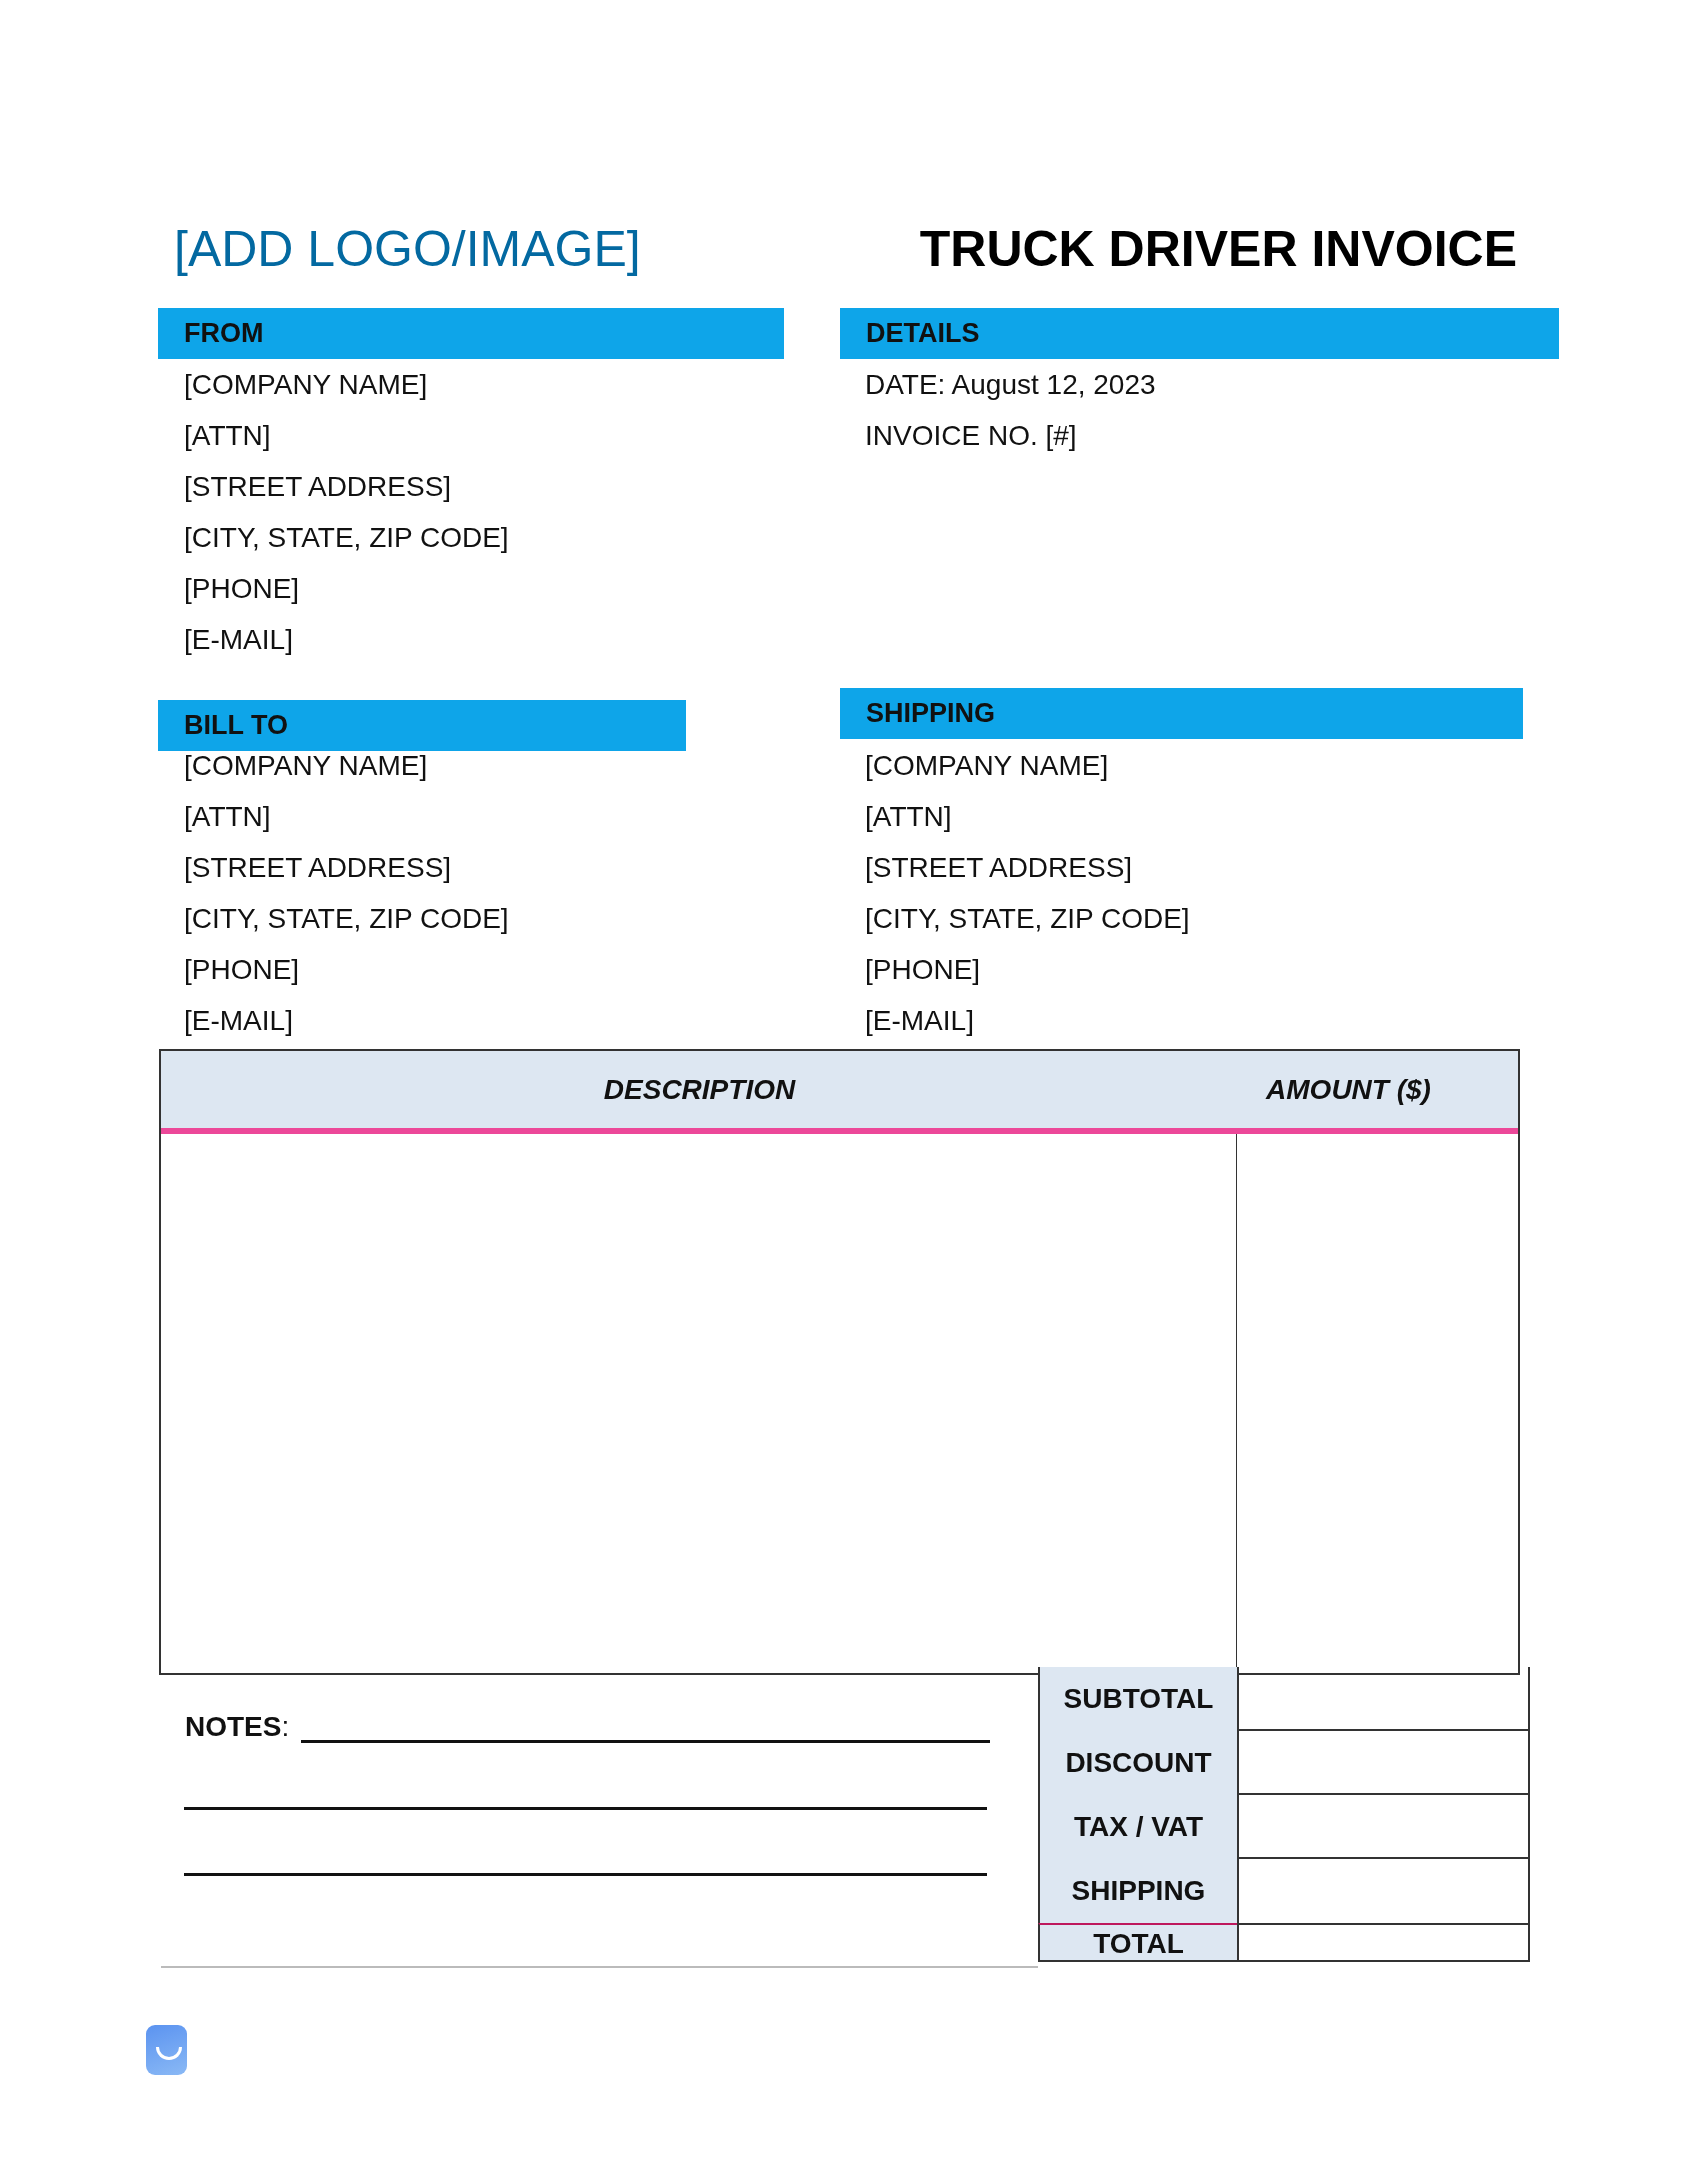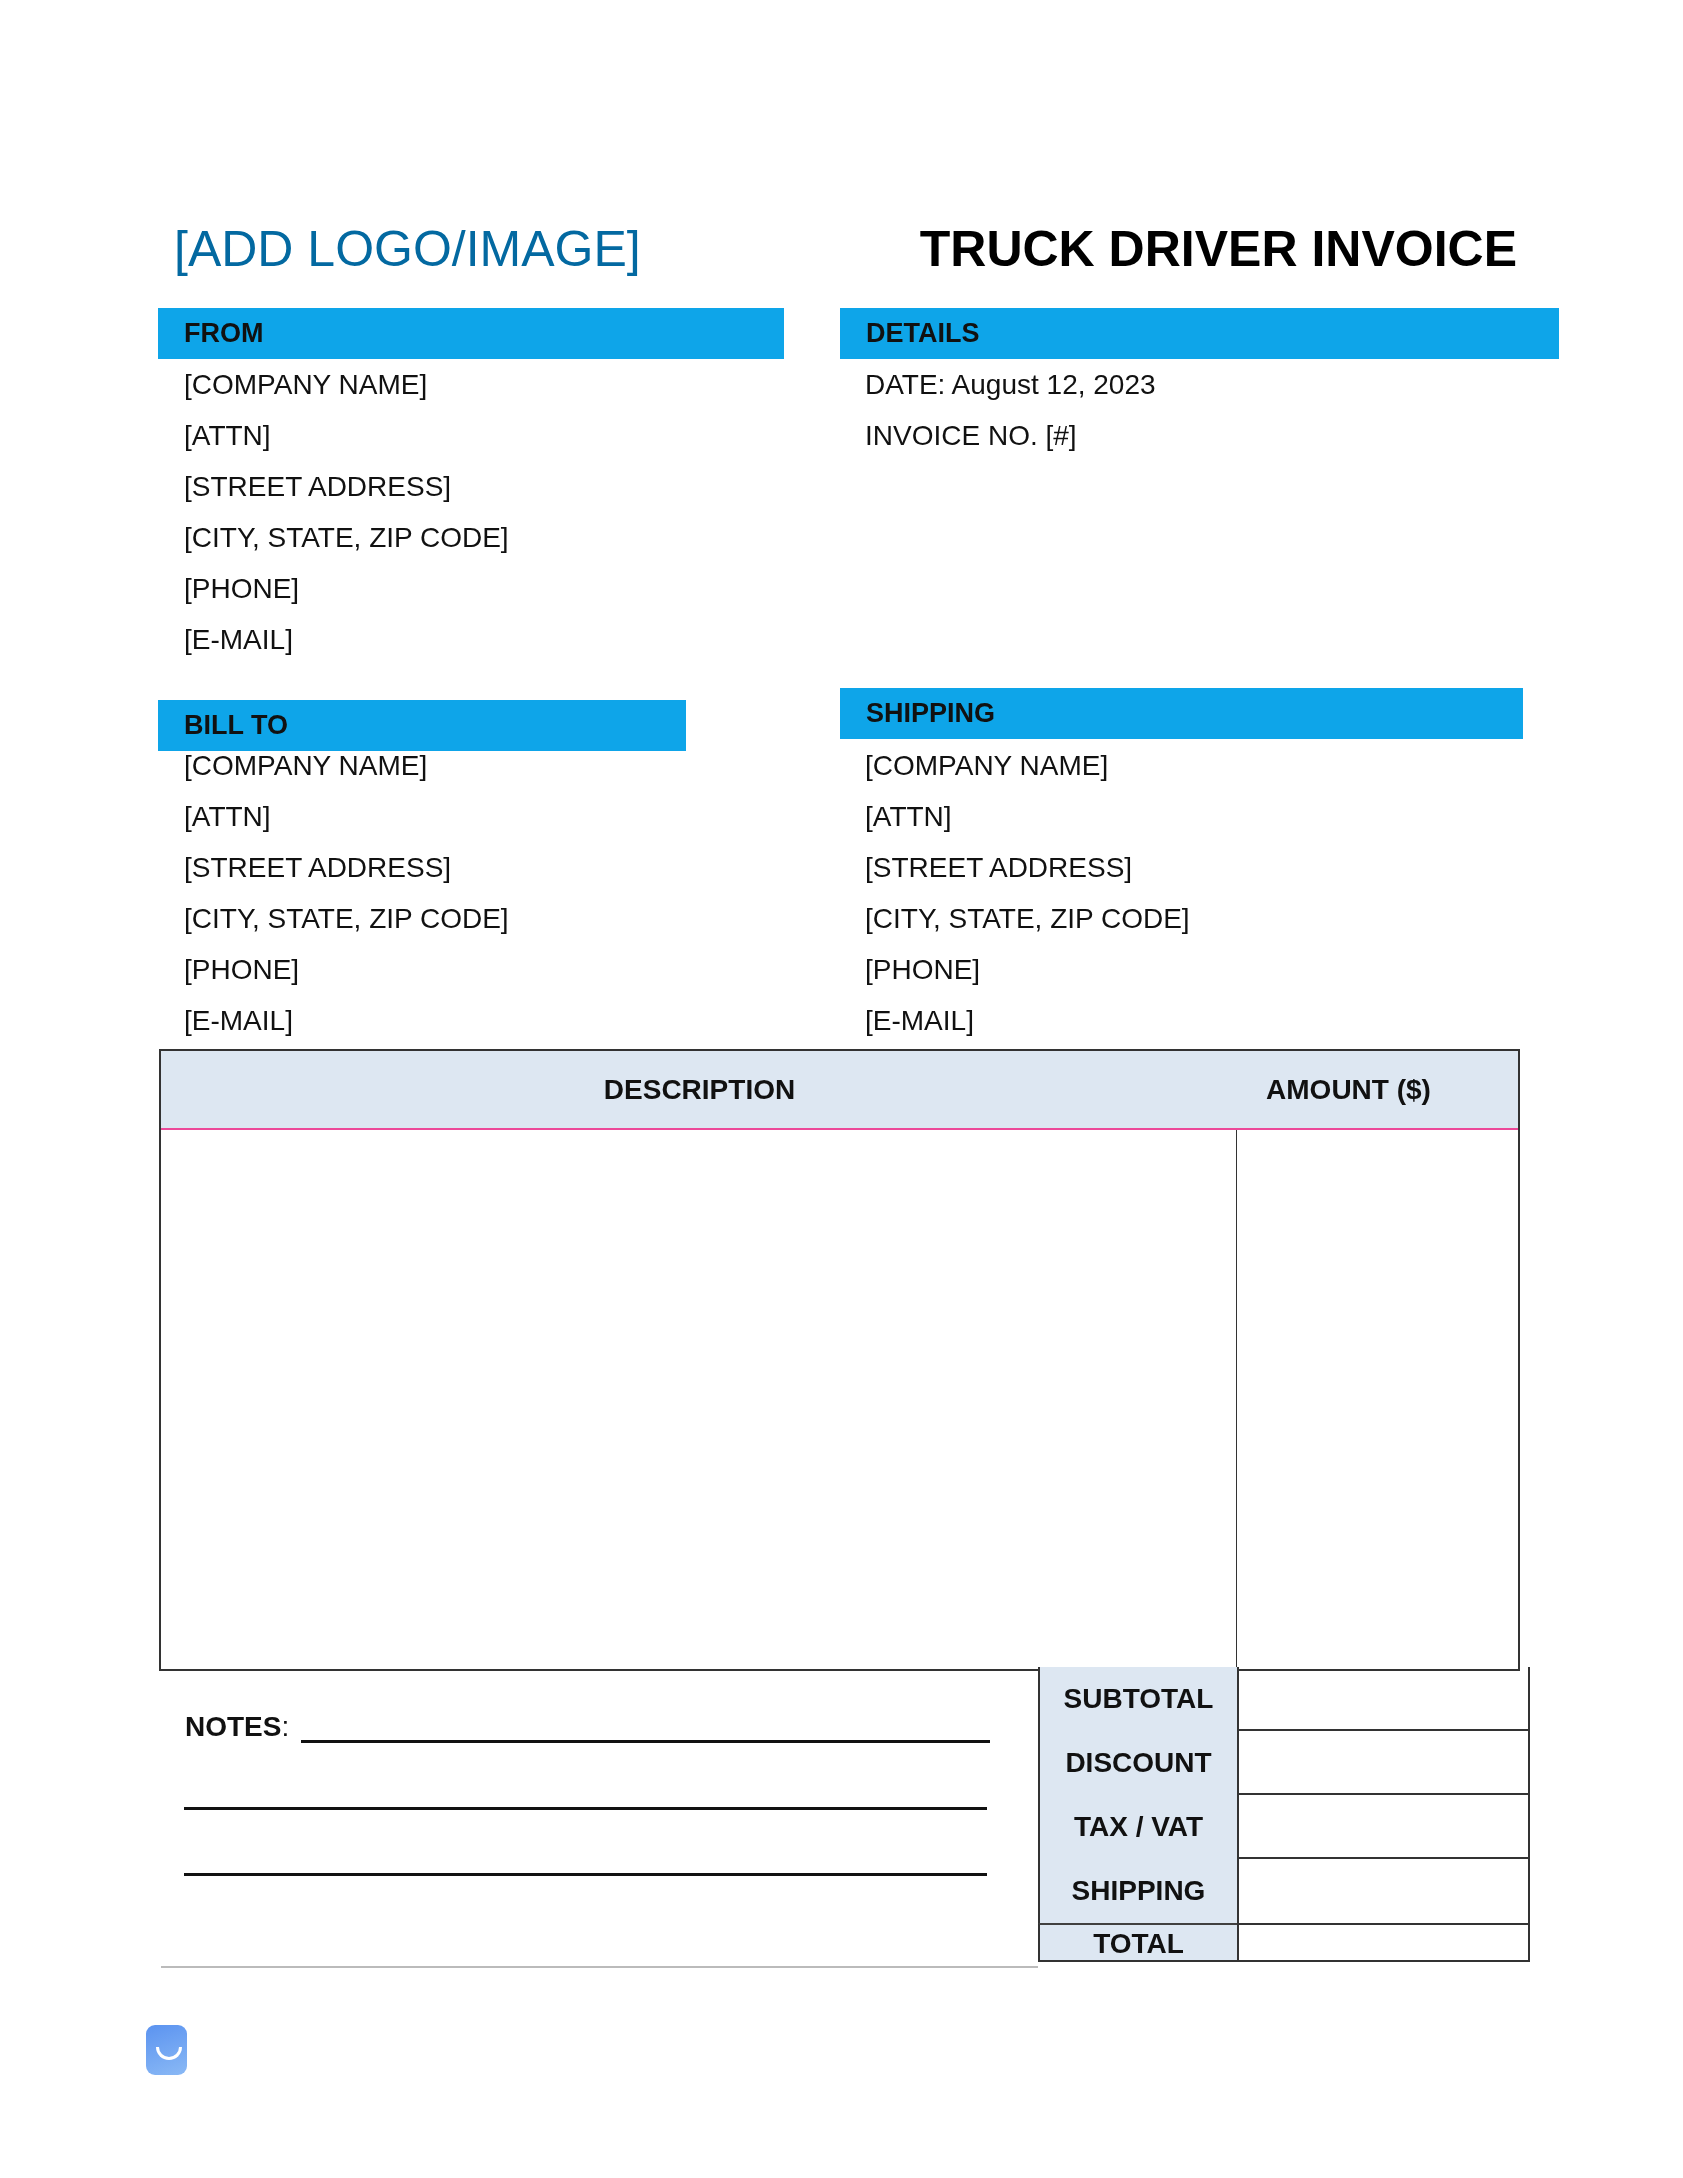--- a/index.html
+++ b/index.html
@@ -5,30 +5,30 @@
   html,body{margin:0;padding:0;background:#fff;}
   body{width:1683px;height:2178px;position:relative;font-family:"Liberation Sans",sans-serif;color:#111;overflow:hidden;}
   .abs{position:absolute;}
   .logo-ph{left:158px;top:220px;font-size:50px;line-height:59px;color:#0369a1;margin-left:16px;}
   .doc-title{right:166px;top:220px;font-size:50px;line-height:59px;font-weight:bold;color:#000;}
   .bar{background:#0ea5e9;height:51px;}
   .bar span{position:absolute;left:26px;top:0;line-height:51px;font-weight:bold;font-size:27px;}
   .lines{font-size:28px;}
   .lines div{height:51px;line-height:51px;}
   .tbl{left:159px;top:1049px;width:1361px;border:2px solid #333;box-sizing:border-box;}
-  .thead{height:77px;background:#dde7f2;border-bottom:2px solid #ec4899;position:relative;font-weight:bold;font-size:28px;}
+  .thead{height:77px;background:#dde7f2;border-bottom:6px solid #ec4899;position:relative;font-weight:bold;font-size:28px;font-style:italic;}
   .thead .desc{position:absolute;left:0;width:1077px;text-align:center;line-height:77px;}
   .thead .amt{position:absolute;left:1018px;right:0;text-align:center;line-height:77px;}
   .tbody{height:539px;position:relative;}
   .tbody .vline{position:absolute;left:1075px;top:0;bottom:0;width:1px;background:#333;}
   .totals{left:1038px;top:1667px;width:492px;}
   .trow{position:relative;height:64px;box-sizing:border-box;}
   .tlabel{position:absolute;left:0;width:199px;top:0;bottom:0;background:#dde7f2;border-left:2px solid #333;text-align:center;font-weight:bold;font-size:28px;line-height:64px;box-sizing:border-box;}
   .tval{position:absolute;left:199px;right:0;top:0;bottom:0;border-right:2px solid #333;border-left:2px solid #333;border-bottom:2px solid #333;box-sizing:border-box;}
-  .trow.total .tlabel{border-top:2px solid #404040;border-bottom:2px solid #333;}
+  .trow.total .tlabel{border-top:2px solid #be185d;border-bottom:2px solid #333;}
   .trow.total .tval{border-top:2px solid #333;}
   .notes-label{left:185px;top:1707px;font-size:28px;line-height:40px;}
   .notes-label b{font-weight:bold;}
   .uline{height:3px;background:#111;}
   .footline{left:161px;top:1966px;width:877px;height:2px;background:#bbb;}
   .app-icon{left:146px;top:2025px;width:41px;height:50px;border-radius:9px;background:linear-gradient(160deg,#5b93f0,#8ab9f5);}
   .app-icon .smile{position:absolute;left:10px;top:22px;width:20px;height:10px;border:3px solid #fff;border-top:none;border-radius:0 0 14px 14px;}
 </style>
 </head>
 <body>

